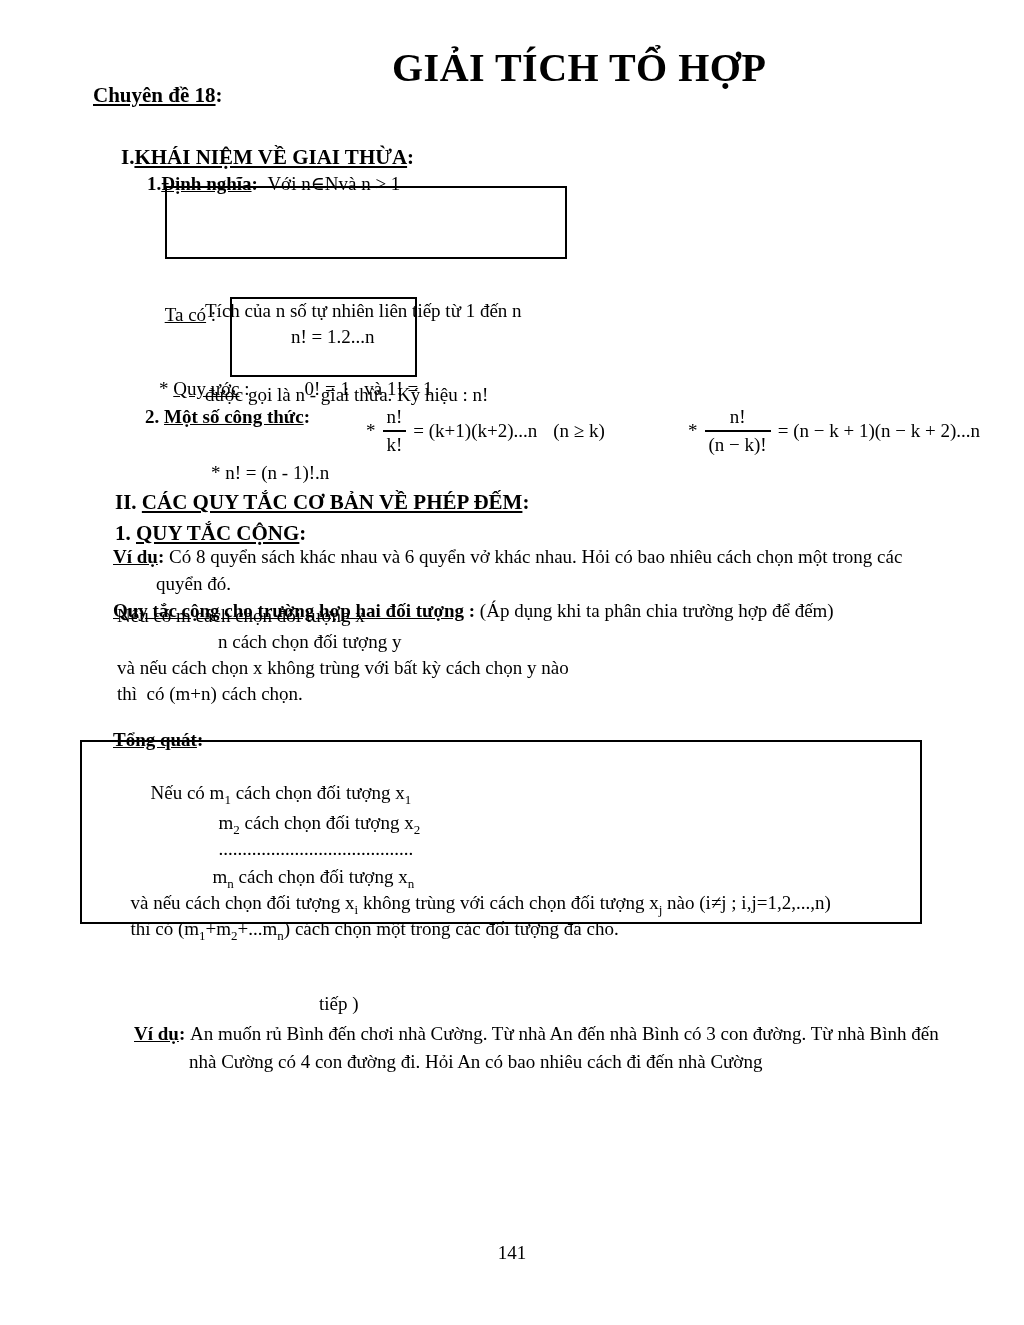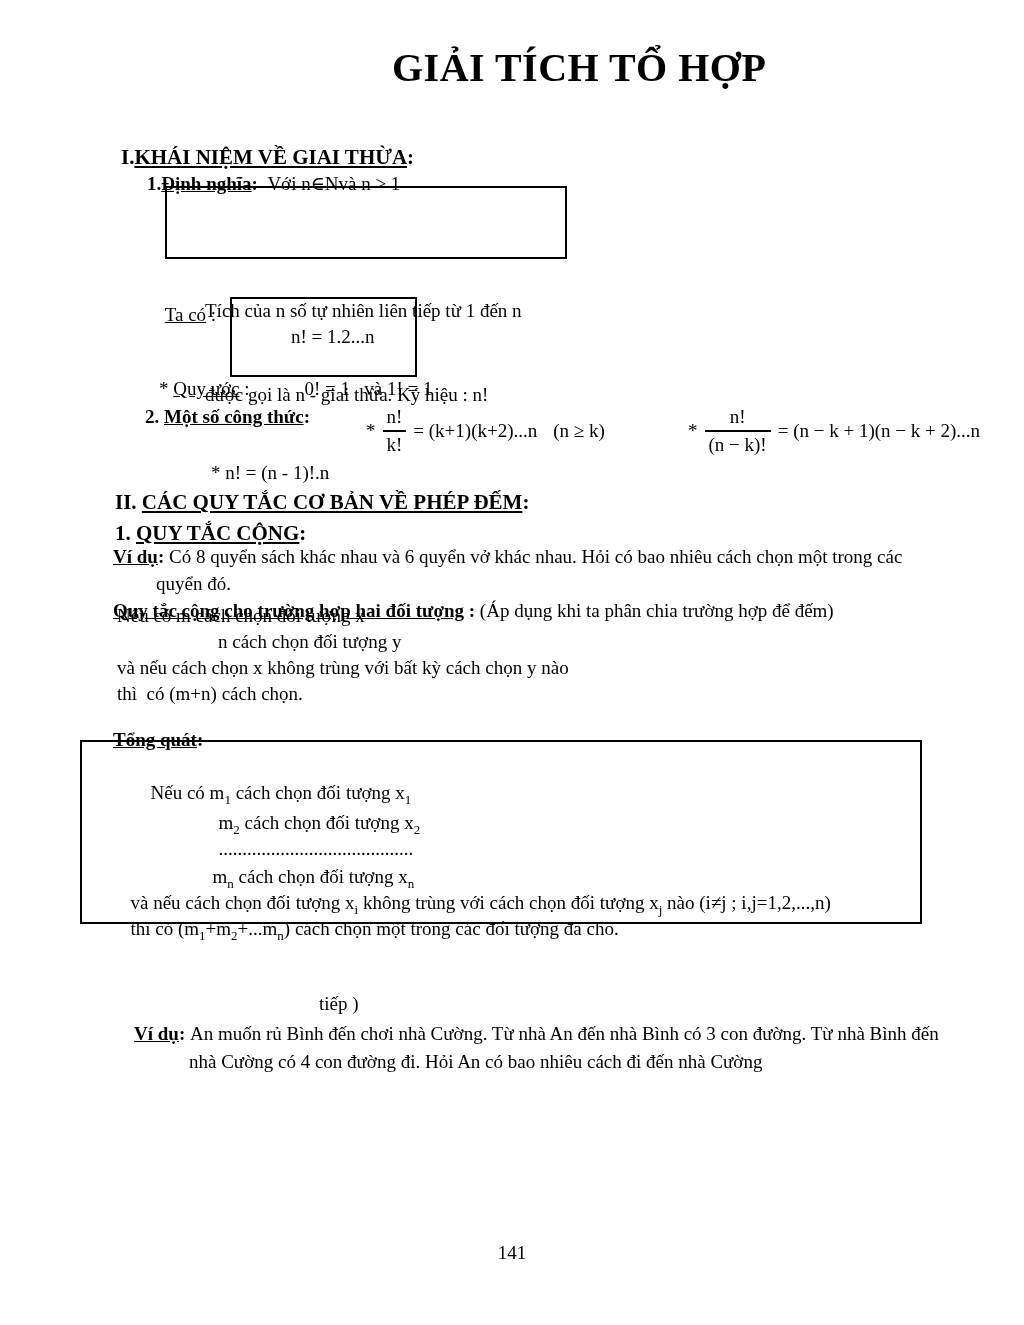--- a/index.html
+++ b/index.html
@@ -26,20 +26,23 @@
   sub{font-size:13px;line-height:0;}
   .gap55{margin-left:55px;}
   .gap22{margin-left:9px;}
   .pagenum{position:absolute;left:0;top:1242px;width:100%;text-align:center;}
 </style>
 </head>
 <body>
 
 <div class="page">
 
+  <div class="abs fs21" style="left:72px;top:58px;">
+    <span class="b u t">Chuyên đề 18</span><span class="b t">:</span>
+  </div>
   <div class="abs title" style="left:392px;top:44px;">GIẢI TÍCH TỔ HỢP</div>
 
   <div class="abs fs21" style="left:100px;top:120px;">
     <span class="b t">I.</span><span class="b u t">KHÁI NIỆM VỀ GIAI THỪA</span><span class="b t">:</span>
   </div>
 
   <div class="abs" style="left:128px;top:150px;">
     <span class="b t">1.</span><span class="b u t">Định nghĩa</span><span class="b t">:  </span><span class="t">Với n∈Nvà n &gt; 1</span>
   </div>
 

